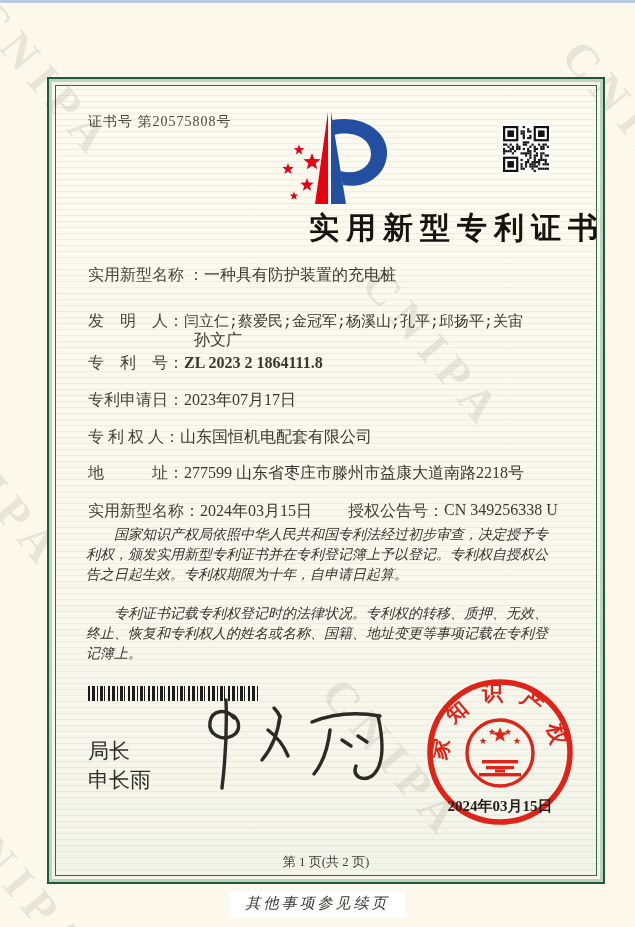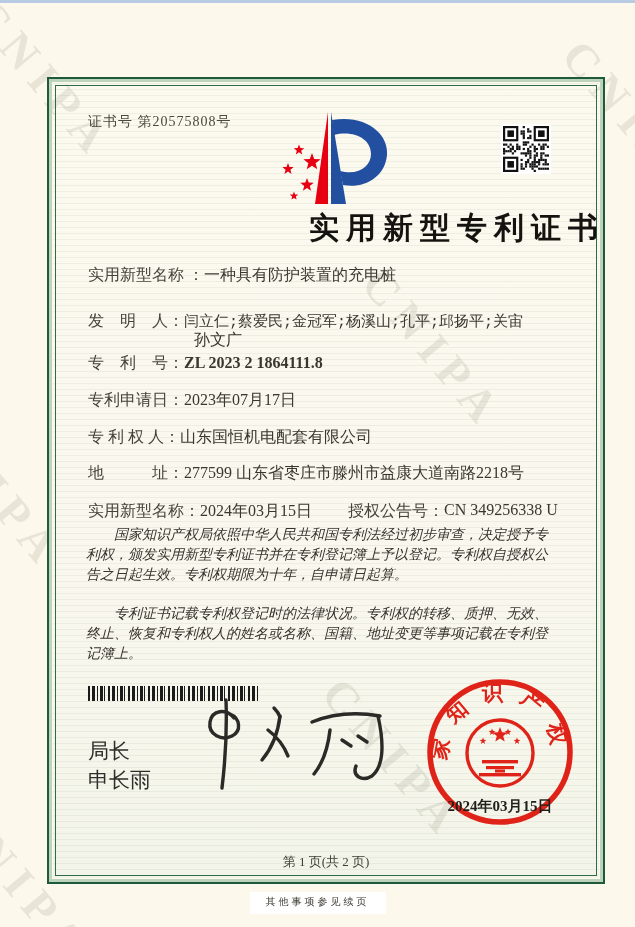--- a/index.html
+++ b/index.html
@@ -53,21 +53,21 @@
       #1b1b1b 16px 17px, rgba(0,0,0,0) 17px 20px);
   }
   .signer{position:absolute; left:88px; top:736px; font-family:"Liberation Sans","DejaVu Sans",sans-serif;
     font-size:21px; color:#2e2d29; line-height:29px;}
   .signature{position:absolute; left:172px; top:688px;}
   .seal{position:absolute; left:423px; top:675px; width:154px; height:154px;}
   .page-num{position:absolute; left:47px; top:853px; width:558px; text-align:center; font-size:13px; color:#403e37;}
   .note-wrap{position:absolute; left:0; top:891px; width:635px; text-align:center;}
   .note{
     display:inline-block; background:#ffffff; padding:3px 16px 5px;
-    font-size:10px; color:#3a382f; letter-spacing:3px;
+    font-size:15px; font-style:italic; color:#3a382f; letter-spacing:3px;
   }
   .logo{position:absolute; left:266px; top:108px;}
   .qr{position:absolute; left:501px; top:124px; width:46px; height:46px; background:#fff; padding:2px;}
 </style>
 </head>
 <body>
 
 <div class="page">
   <div class="top-strip"></div>
   <div class="inner-bg"></div>

